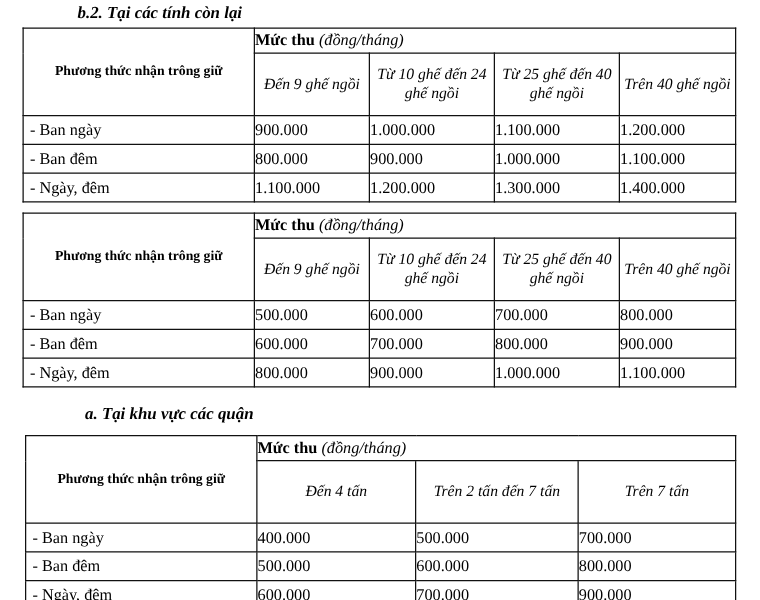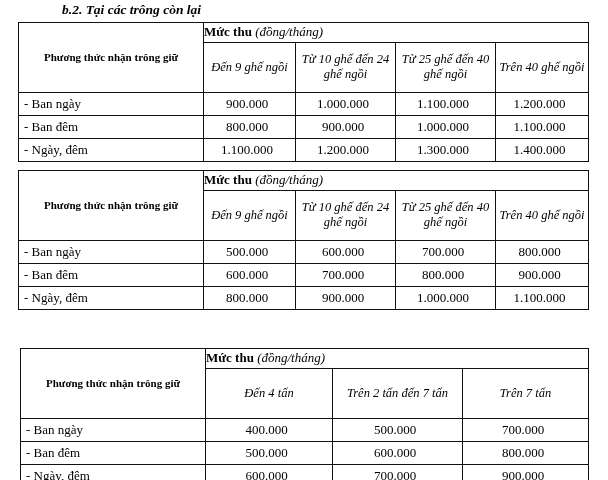--- a/index.html
+++ b/index.html
@@ -82,35 +82,35 @@
   
   .c-rowhead {
     text-align: left;
     font-size: 13px;
     padding: 1px 0 2px 5px !important;
     white-space: nowrap;
     margin-left: 48px;
   }
   
   .c-num {
-    text-align: center;
+    text-align: left;
     font-size: 13px;
     padding: 1px 5px 2px 0 !important;
     white-space: nowrap;
   }
 
   .sub-row td { height: 44px; }
   .body-row td { height: 19px; }
 </style>
 </head>
 <body>
 
 <div class="page">
 
-  <div class="heading h-b2">b.2. Tại các trông còn lại</div>
+  <div class="heading h-b2">b.2. Tại các tính còn lại</div>
 
   <table class="grid tbl-1">
     <colgroup>
       <col style="width:185px">
         <col style="width:92px">
         <col style="width:100px">
       <col style="width:100px">
         <col style="width:93px">
     </colgroup>
     <tbody>
@@ -192,20 +192,21 @@
         <td class="c-rowhead">- Ngày, đêm</td>
         <td class="c-num">800.000</td>
         <td class="c-num">900.000</td>
         <td class="c-num">1.000.000</td>
         <td class="c-num">1.100.000</td>
       </tr>
     </tbody>
   </table>
 
 
+  <div class="heading h-a">a. Tại khu vực các quận</div>
 
   <table class="grid tbl-3">
     <colgroup>
       <col style="width:185px">
         <col style="width:127px">
         <col style="width:130px">
         <col style="width:126px">
     </colgroup>
     <tbody>
       <tr>

